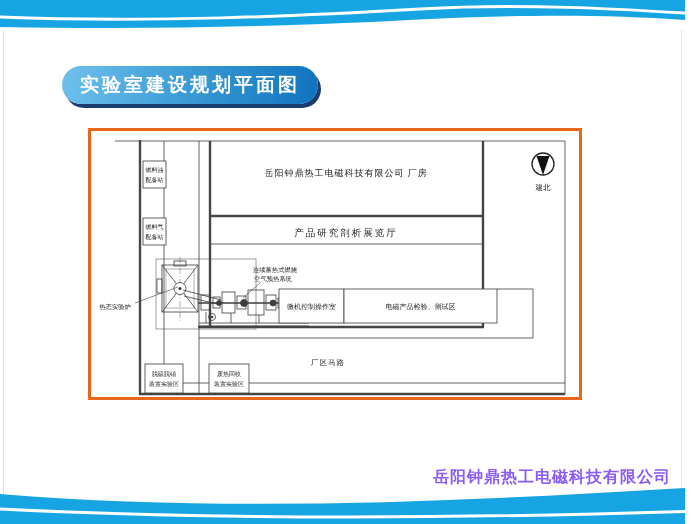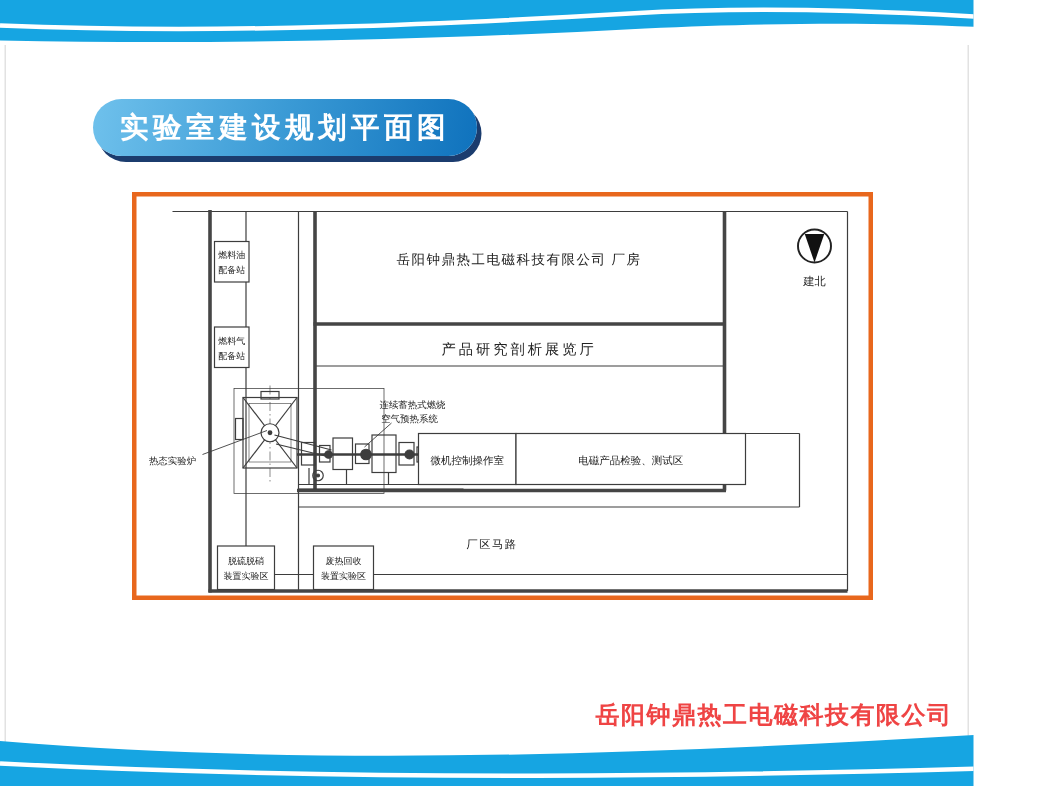--- a/index.html
+++ b/index.html
@@ -1,18 +1,19 @@
 <!DOCTYPE html>
 <html><head>
 <meta charset="utf-8">
 <style>
   html,body{margin:0;padding:0;background:#ffffff;}
   .slide{
     position:relative;width:649px;height:524px;background:#ffffff;overflow:hidden;
     font-family:"Liberation Sans", sans-serif;
+    padding-left:36px;
   }
   .edge-line{position:absolute;top:30px;bottom:26px;width:1px;background:#e2e2e2;}
   .edge-left{left:3px;} .edge-right{right:3px;}
   .top-wave,.bottom-wave{position:absolute;left:0;width:700px;display:block;}
   .top-wave{top:0;height:46px;}
   .bottom-wave{bottom:0;height:46px;}
   .title-pill{
     position:absolute;left:62px;top:66px;height:38px;min-width:238px;
     display:flex;align-items:center;justify-content:center;
     border-radius:19px;padding:0 18px;box-sizing:border-box;
@@ -23,21 +24,21 @@
   .plan-frame{
     position:absolute;left:88px;top:128px;width:494px;height:272px;
     background:#ffffff;border:3px solid #e8671d;box-sizing:border-box;
   }
   .plan-svg{position:absolute;left:0;top:0;width:100%;height:100%;}
   .plan-svg text{
     fill:#222222;font-family:"Liberation Serif", serif;
   }
   .footer-company{
     position:absolute;top:467px;right:14px;
-    color:#ef4444;font-weight:bold;font-size:16px;letter-spacing:1px;white-space:nowrap;
+    color:#8b5cf6;font-weight:bold;font-size:16px;letter-spacing:1px;white-space:nowrap;
   }
 </style>
 </head>
 <body>
 
 <div class="slide">
 
   <div class="edge-line edge-left"></div>
   <div class="edge-line edge-right"></div>
 

